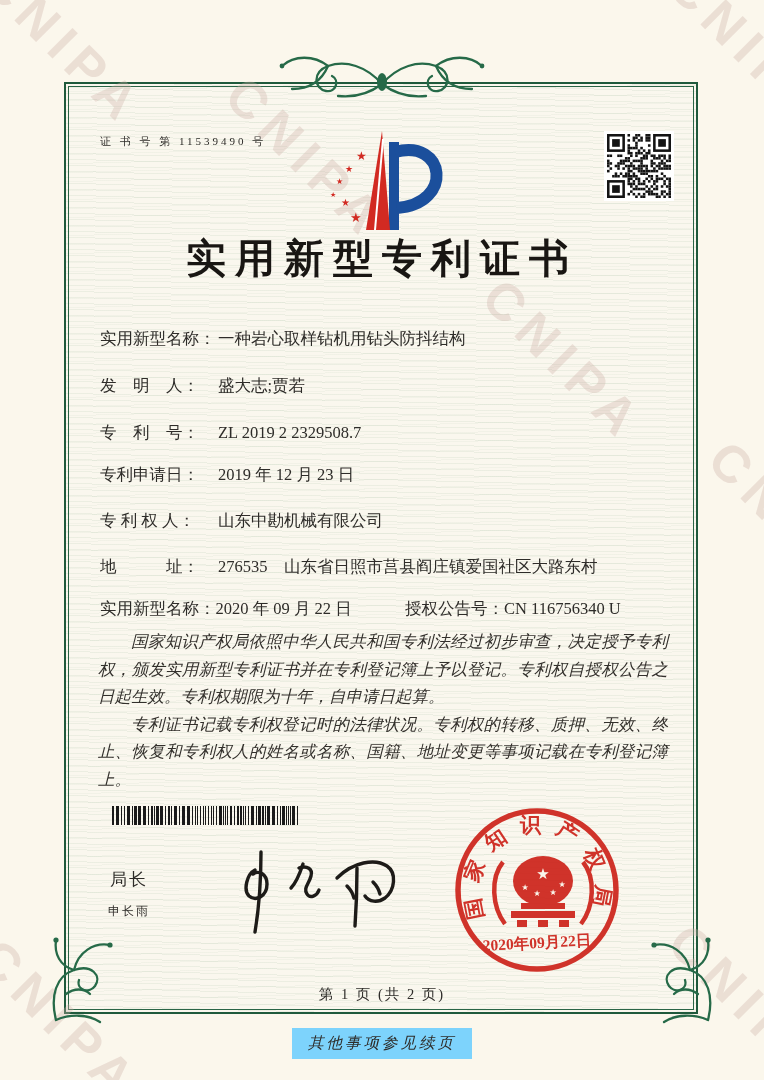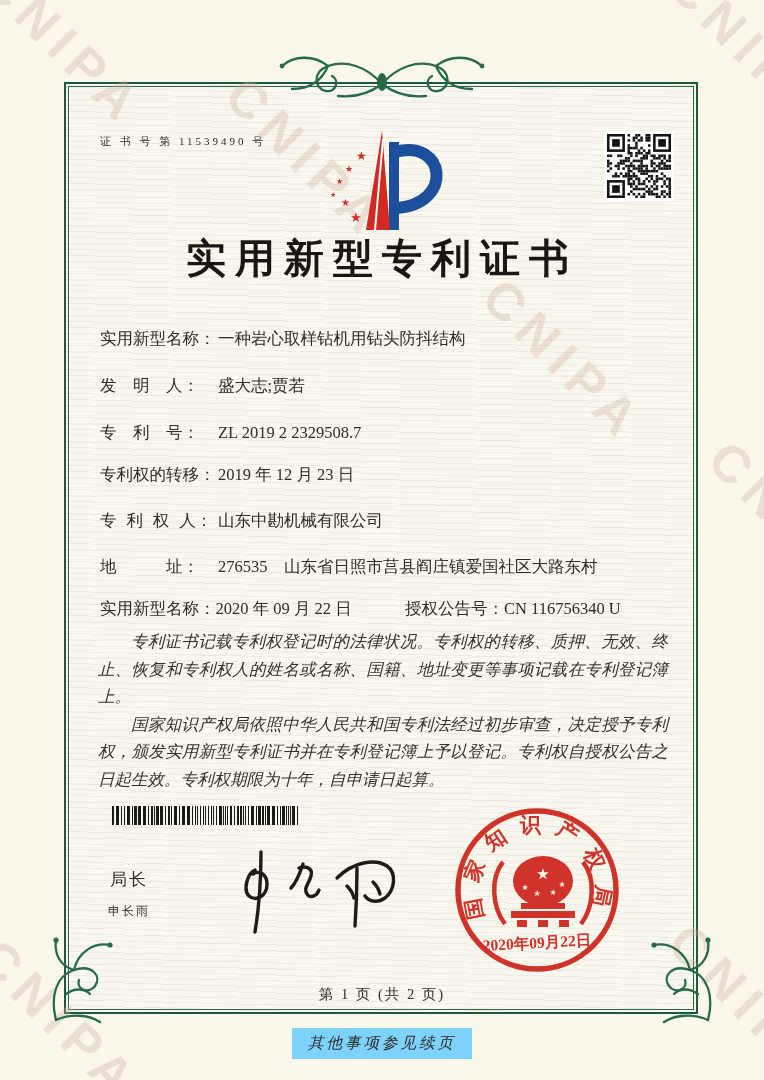--- a/index.html
+++ b/index.html
@@ -34,21 +34,21 @@
   .content{position:absolute;inset:0;z-index:4;}
   .cert-no{position:absolute;left:100px;top:134px;font-size:11px;letter-spacing:3px;}
   .logo{position:absolute;left:320px;top:126px;}
   .qr{position:absolute;left:604px;top:131px;width:70px;height:70px;background:#fff;padding:3px;box-sizing:border-box;}
   .title{
     position:absolute;left:0;right:0;top:231px;text-align:center;
     font-size:40px;font-weight:bold;letter-spacing:9px;color:#191613;
   }
   .fields{position:absolute;left:100px;top:328px;width:560px;font-size:16.5px;}
   .field-row{position:absolute;left:0;white-space:nowrap;}
-  .field-row .lbl{display:inline-block;min-width:118px;font-family:Liberation Mono, monospace;}
+  .field-row .lbl{display:inline-block;min-width:118px;}
   .grant .lbl{min-width:0;}
   .grant2{position:absolute;left:305px;top:0;}
   .paras{
     position:absolute;left:98px;top:628px;width:570px;
     font-size:16.5px;line-height:27.5px;font-style:italic;color:#33302c;
     text-align:justify;
   }
   .paras p{margin:0;text-indent:2em;}
   .barcode{position:absolute;left:112px;top:806px;}
   .signer-title{position:absolute;left:110px;top:868px;font-size:17px;letter-spacing:2px;}
@@ -365,34 +365,34 @@
         <rect x="2.56" y="48.64" width="12.8" height="12.8" fill="#ffffff"></rect>
         <rect x="5.12" y="51.2" width="7.68" height="7.68" fill="#141414"></rect>
       </svg>
 
     <div class="title">实用新型专利证书</div>
 
     <div class="fields">
       <div class="field-row" style="top:0"><span class="lbl">实用新型名称：</span><span>一种岩心取样钻机用钻头防抖结构</span></div>
       <div class="field-row" style="top:47px"><span class="lbl">发　明　人：</span><span>盛大志;贾若</span></div>
       <div class="field-row" style="top:94px"><span class="lbl">专　利　号：</span><span>ZL 2019 2 2329508.7</span></div>
-      <div class="field-row" style="top:136px"><span class="lbl">专利权的转移：</span><span>2019 年 12 月 23 日</span></div>
+      <div class="field-row" style="top:136px"><span class="lbl">专利申请日：</span><span>2019 年 12 月 23 日</span></div>
       <div class="field-row" style="top:182px"><span class="lbl">专 利 权 人：</span><span>山东中勘机械有限公司</span></div>
       <div class="field-row" style="top:228px"><span class="lbl">地　　　址：</span><span>276535　山东省日照市莒县阎庄镇爱国社区大路东村</span></div>
       <div class="field-row grant" style="top:270px">
         <span class="lbl">实用新型名称：</span><span>2020 年 09 月 22 日</span>
         <span class="grant2">
           <span class="lbl">授权公告号：</span><span>CN 116756340 U</span>
         </span>
       </div>
     </div>
 
     <div class="paras">
+      <p>国家知识产权局依照中华人民共和国专利法经过初步审查，决定授予专利权，颁发实用新型专利证书并在专利登记簿上予以登记。专利权自授权公告之日起生效。专利权期限为十年，自申请日起算。</p>
       <p>专利证书记载专利权登记时的法律状况。专利权的转移、质押、无效、终止、恢复和专利权人的姓名或名称、国籍、地址变更等事项记载在专利登记簿上。</p>
-      <p>国家知识产权局依照中华人民共和国专利法经过初步审查，决定授予专利权，颁发实用新型专利证书并在专利登记簿上予以登记。专利权自授权公告之日起生效。专利权期限为十年，自申请日起算。</p>
     </div>
 
     <svg class="barcode" id="barcode-svg" width="192" height="19" viewBox="0 0 192 19">
         <rect x="0" y="0" width="2" height="19" fill="#1a1a1a"></rect>
         <rect x="4" y="0" width="3" height="19" fill="#1a1a1a"></rect>
         <rect x="9" y="0" width="1" height="19" fill="#1a1a1a"></rect>
         <rect x="12" y="0" width="1" height="19" fill="#1a1a1a"></rect>
         <rect x="15" y="0" width="3" height="19" fill="#1a1a1a"></rect>
         <rect x="20" y="0" width="1" height="19" fill="#1a1a1a"></rect>
         <rect x="22" y="0" width="3" height="19" fill="#1a1a1a"></rect>

